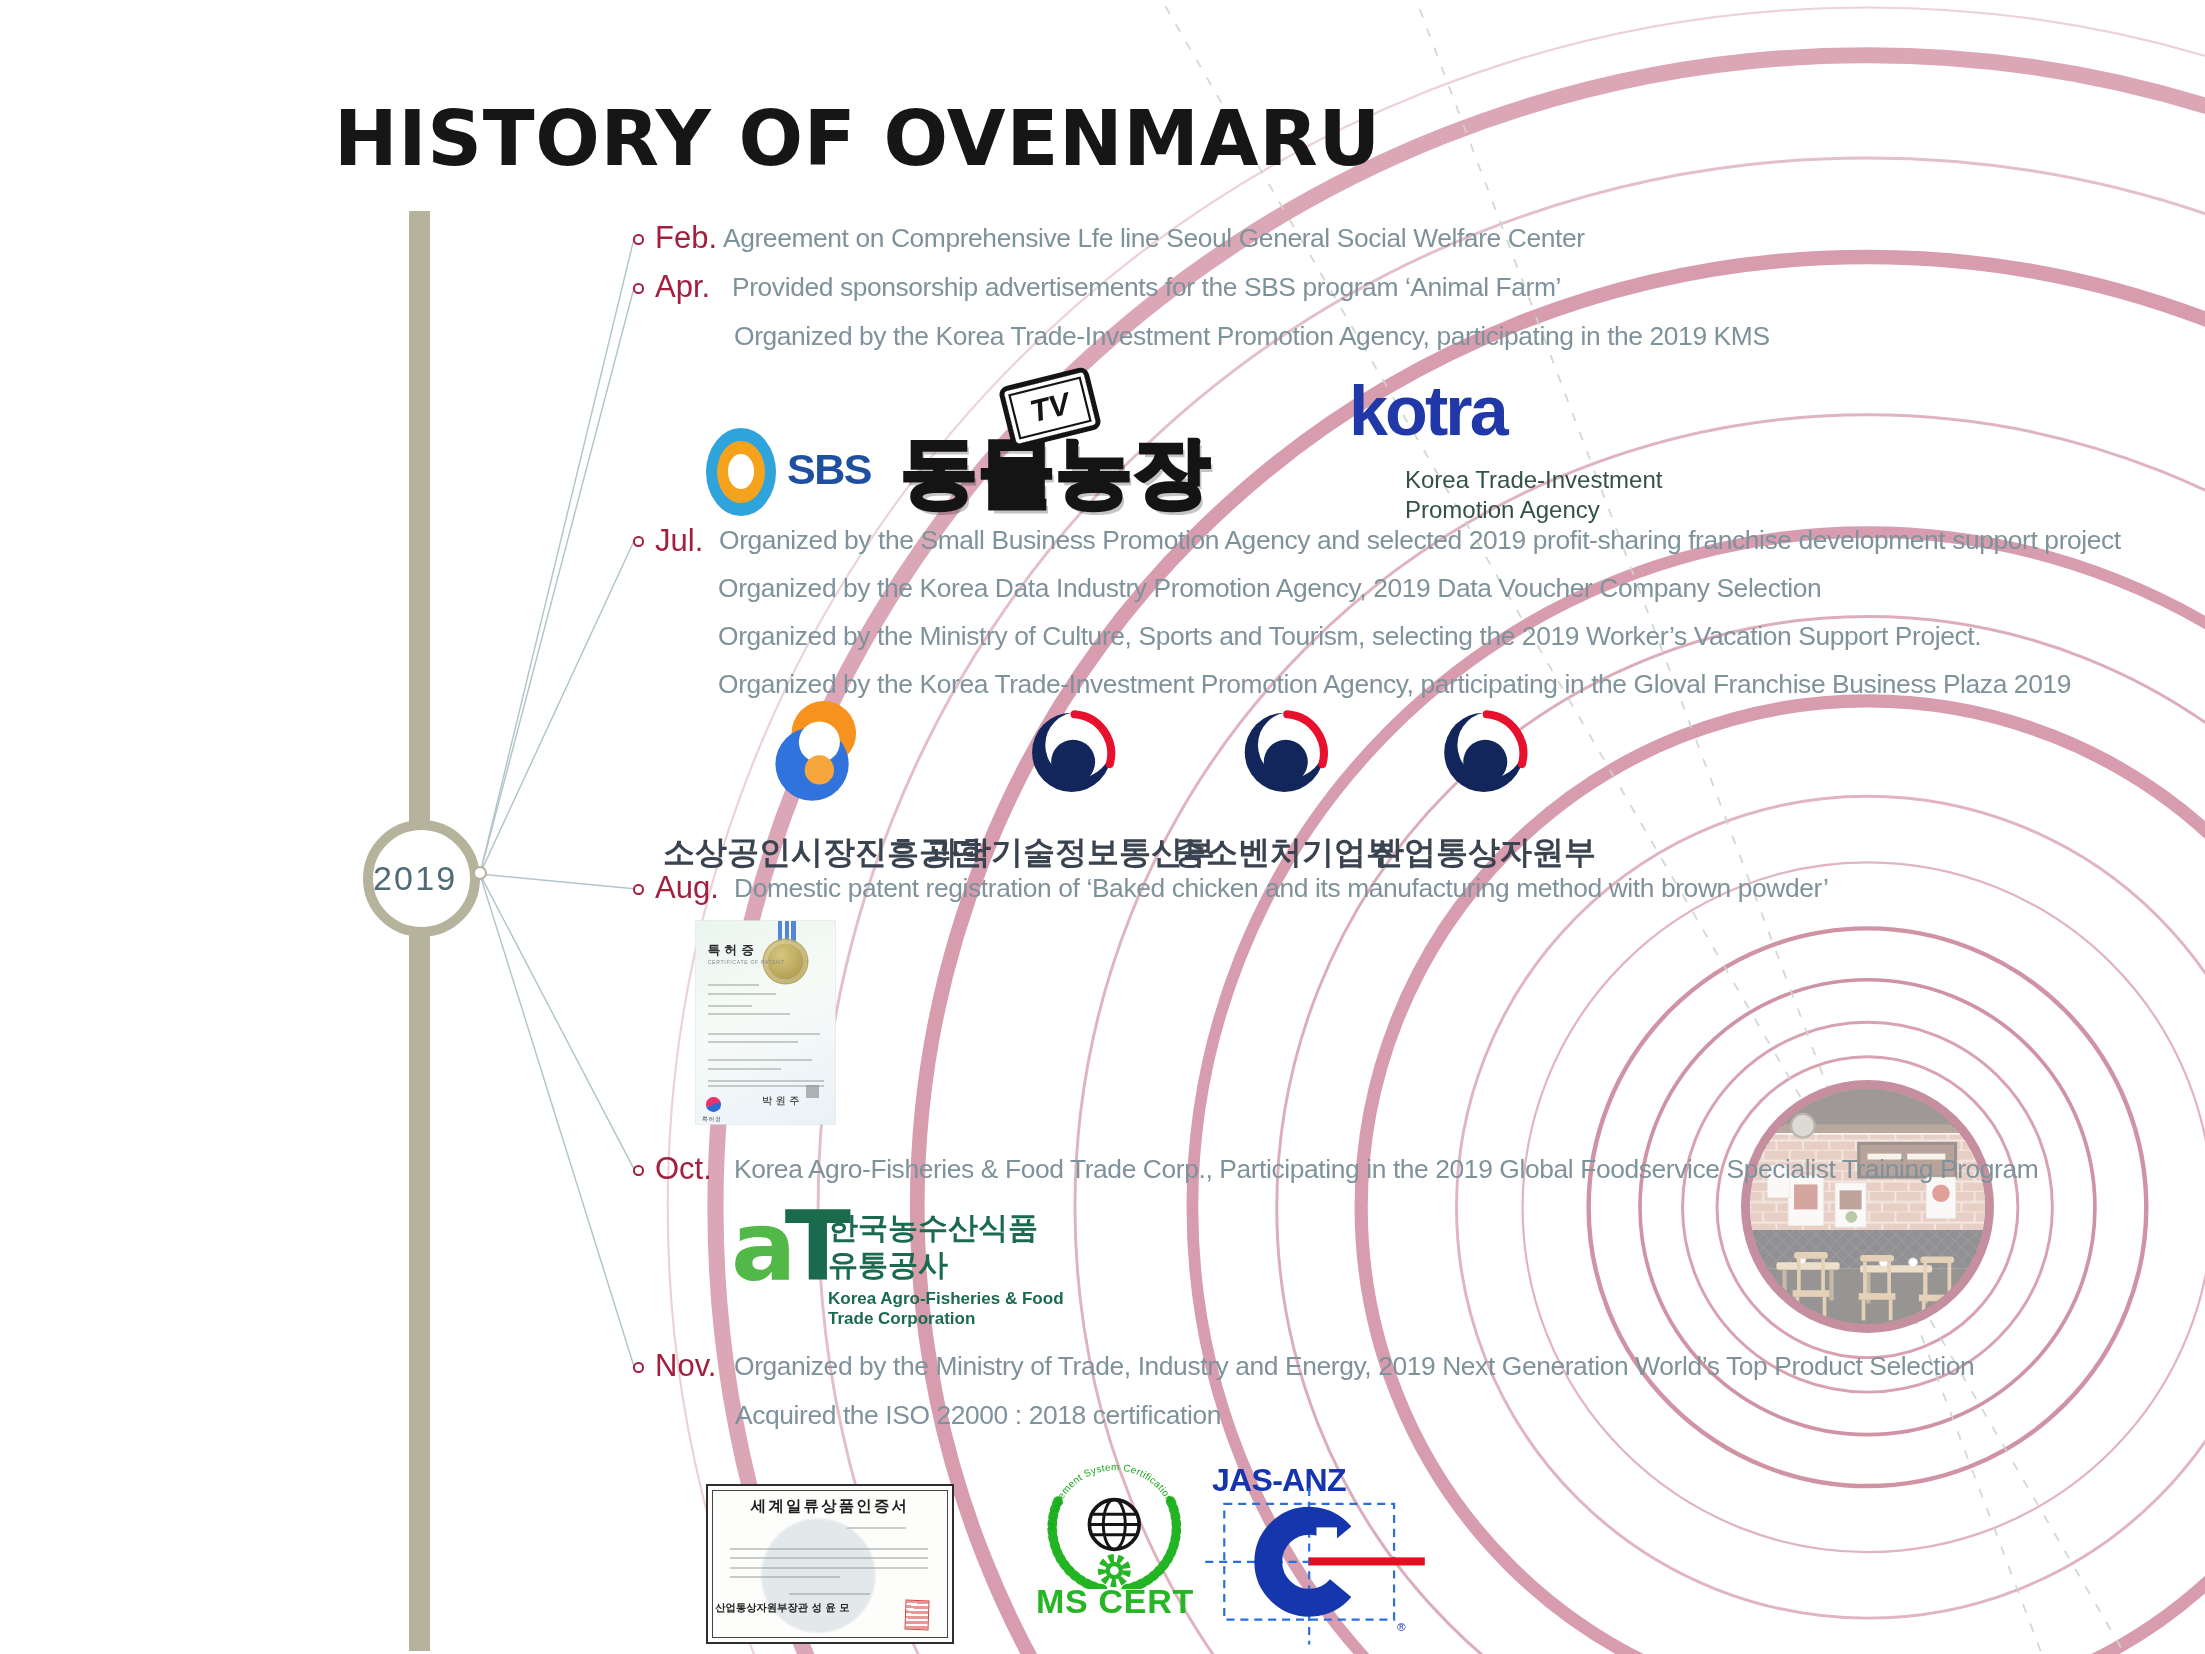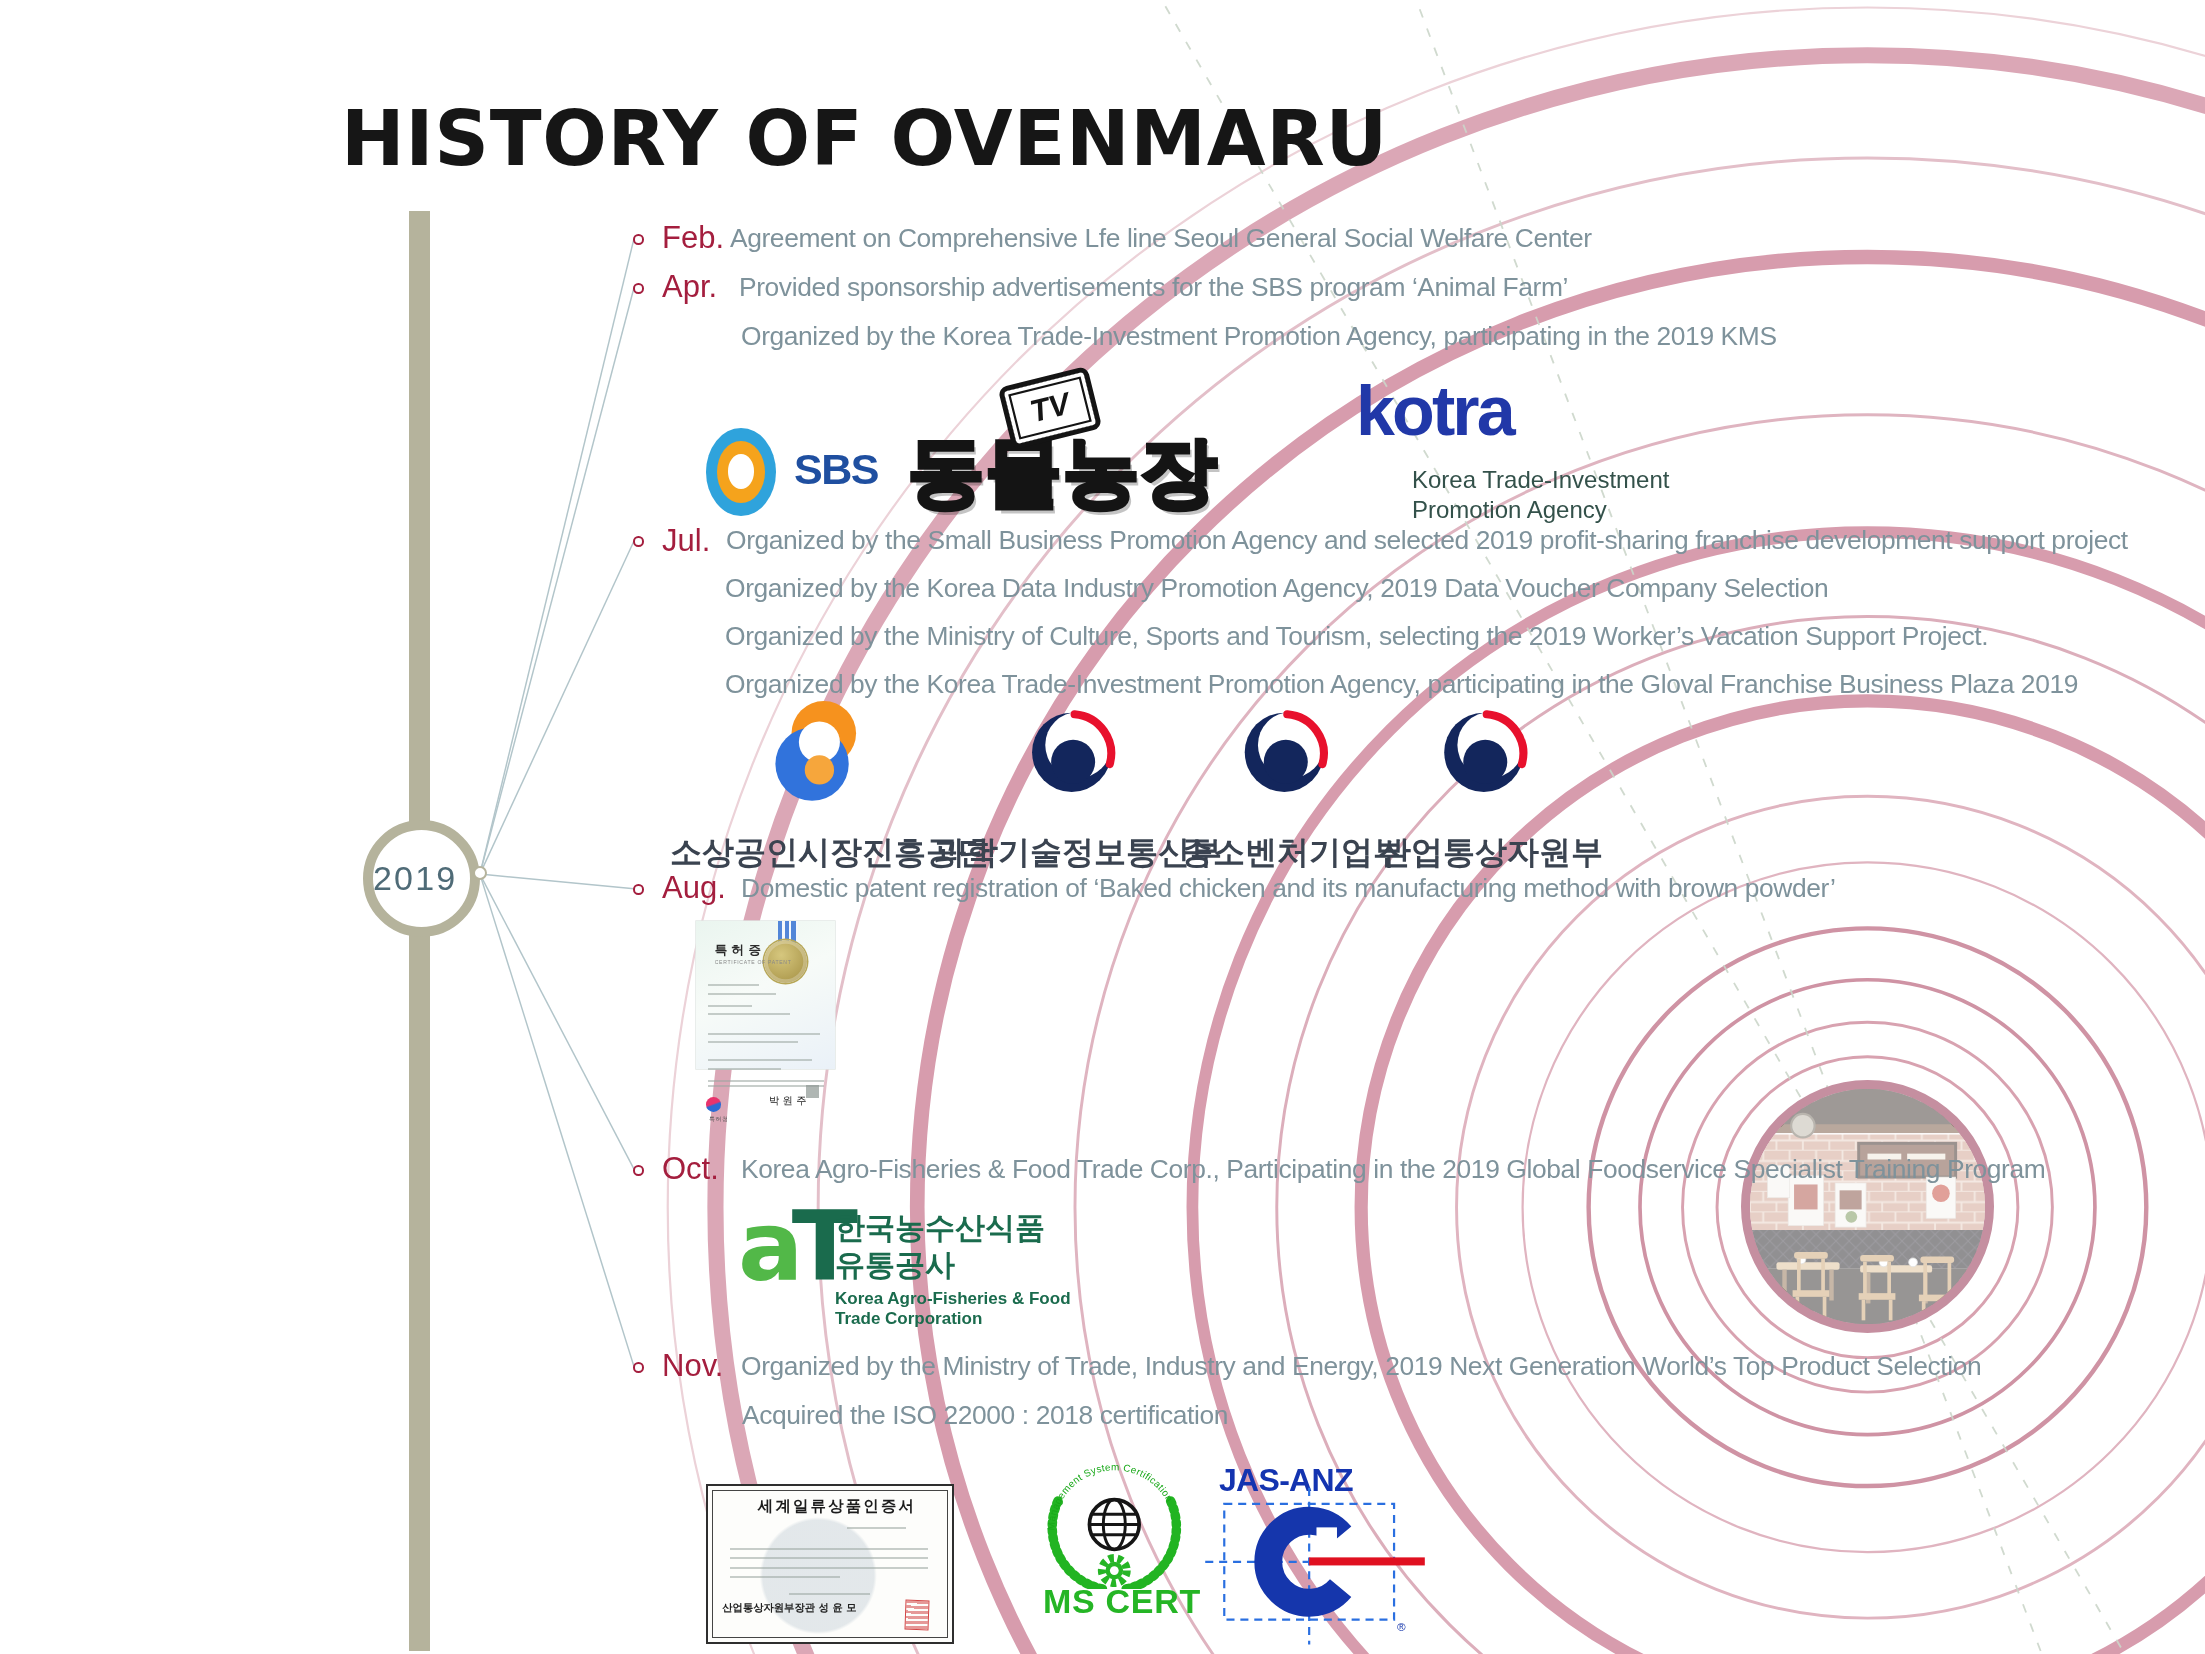--- a/index.html
+++ b/index.html
@@ -1,19 +1,19 @@
 <!DOCTYPE html>
 <html style="font-size:11.7px"><head>
 <meta charset="utf-8">
 <style>
   html,body{margin:0;padding:0;background:#fff;}
   .canvas{position:relative;width:2205px;height:1655px;background:#fff;overflow:hidden;
           font-family:"Liberation Sans",sans-serif;}
   .abs{position:absolute;}
-  .nowrap{white-space:nowrap;margin-left:7px;}
+  .nowrap{white-space:nowrap;}
 
   
   #bg{position:absolute;left:0;top:0;z-index:0;}
 
   
   .title{left:334px;top:94px;font-family:"DejaVu Sans",sans-serif;font-weight:bold;
          font-size:76px;letter-spacing:0.7px;color:#161616;}
 
   
   .tbar{left:409px;top:211px;width:20.5px;height:1440px;background:#b5b39c;z-index:1;}
@@ -42,21 +42,21 @@
           -webkit-text-stroke:4.4px #141414;text-shadow:3.7px 5.1px 0 rgba(20,20,20,.25);}
 
   
   .kotra-word{left:1349px;top:371px;font-size:70px;font-weight:bold;color:#2138a8;letter-spacing:-2.9px;z-index:3;}
   .kotra-sub{left:1405px;top:465px;font-size:24px;line-height:30px;color:#33514a;z-index:3;}
 
   
   .aglabel{top:831px;width:308px;text-align:center;font-size:32px;font-weight:bold;color:#3a4350;z-index:3;}
 
   
-  .patent{left:696px;top:921px;width:139px;height:148px;z-index:3;
+  .patent{left:696px;top:921px;width:139px;height:203px;z-index:3;
           background:linear-gradient(155deg,#eaf5ef 0%,#f7fbf8 45%,#eaf1f8 100%);
           box-shadow:0 0 0 0.7px #e0e6e2;text-decoration:underline;}
   .pat-ribbon{left:82px;top:0;width:20px;height:34px;
               background:repeating-linear-gradient(90deg,#5286d8 0 4.4px,#f4f8fb 4.4px 6.6px);}
   .pat-seal{left:68px;top:19px;width:43px;height:43px;border-radius:50%;
             background:radial-gradient(circle at 40% 35%,#d6c77e,#a08b3e);
             box-shadow:inset 0 0 0 3.7px rgba(255,255,255,.25),0 0 0 1.5px #b7a757;}
   .pat-title{left:11.7px;top:20.5px;font-size:12.5px;font-weight:bold;color:#2b2b2b;letter-spacing:4.4px;}
   .pat-sub{left:11.7px;top:38px;font-size:5.1px;color:#888;letter-spacing:0.7px;}
   .bar{background:#9aa5a0;opacity:.55;}

